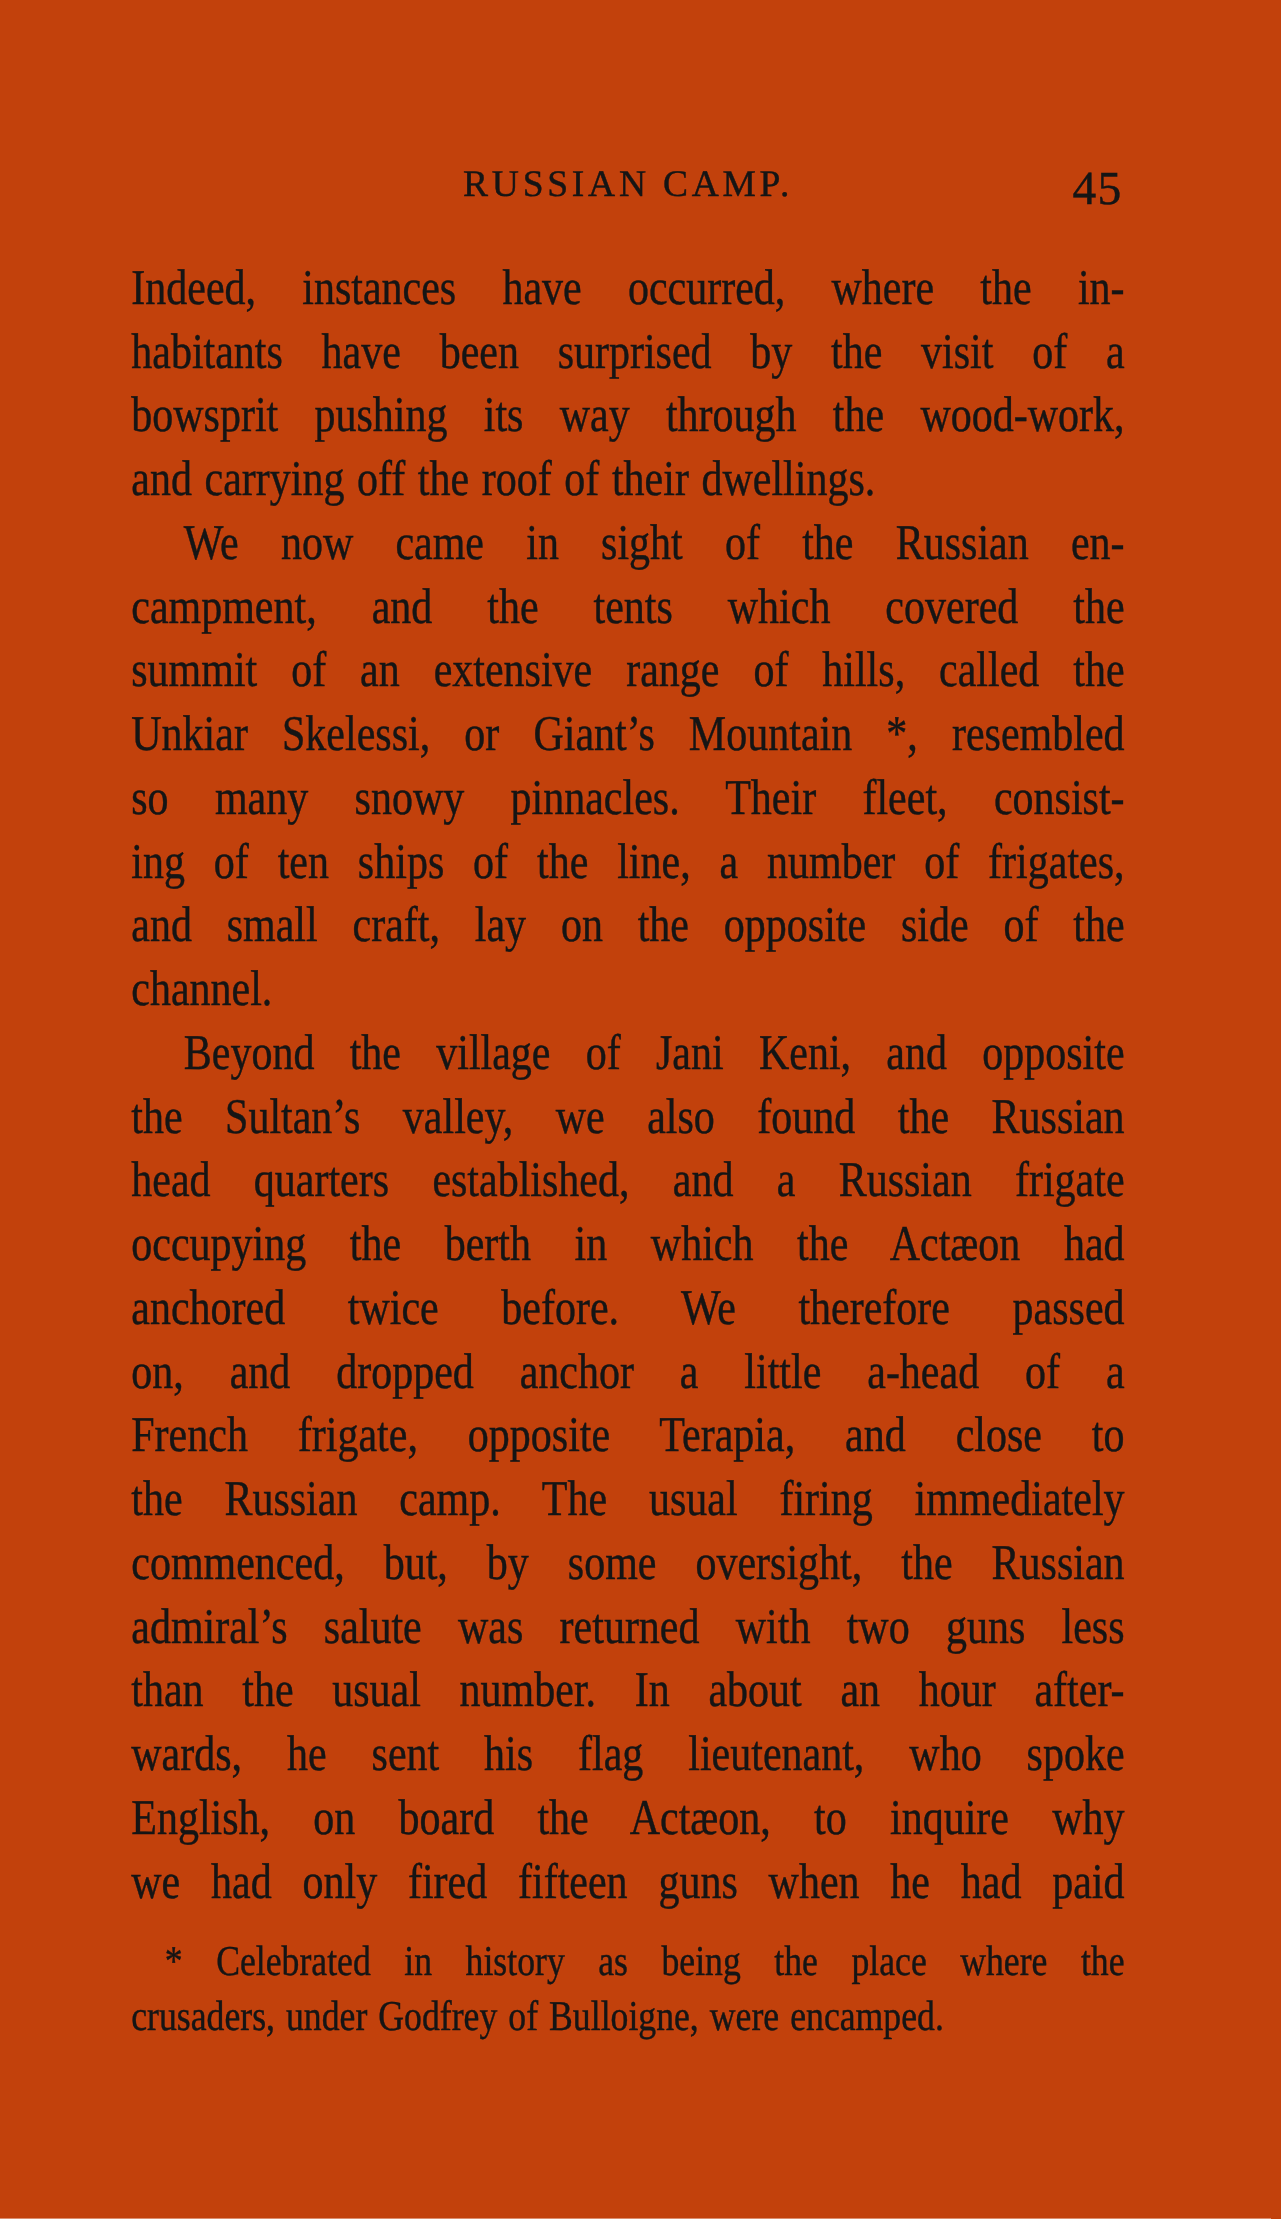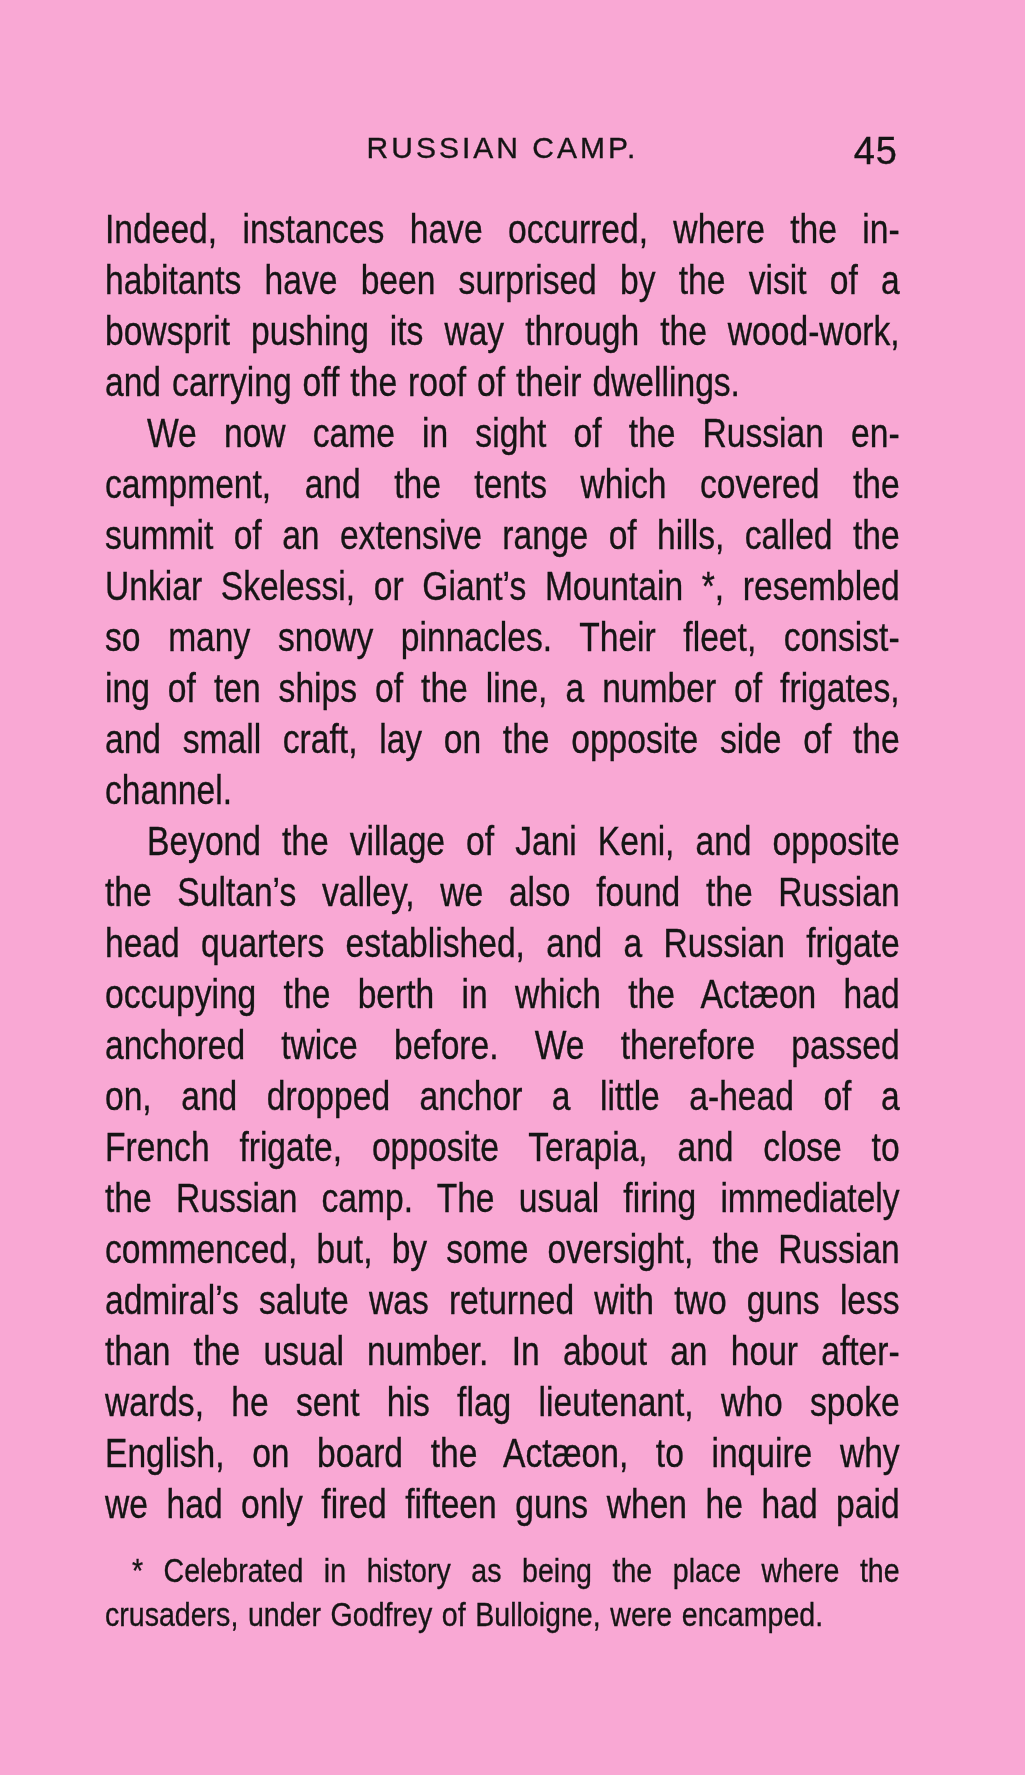--- a/index.html
+++ b/index.html
@@ -4,23 +4,23 @@
 <style>
   html, body {
     margin: 0;
     padding: 0;
     background: #ffffff;
   }
   .page {
     position: relative;
     width: 1025px;
     height: 1775px;
-    background: #f9a8d4;
+    background: #c2410c;
     color: #151515;
-    font-family: Liberation Sans, sans-serif;
+    font-family: Liberation Serif, serif;
     overflow: hidden;
     -webkit-text-stroke: 0.35px #151515;
   }
   
   .running-header {
     position: absolute;
     left: 105px;
     top: 128px;
     width: 795px;
     height: 46px;

